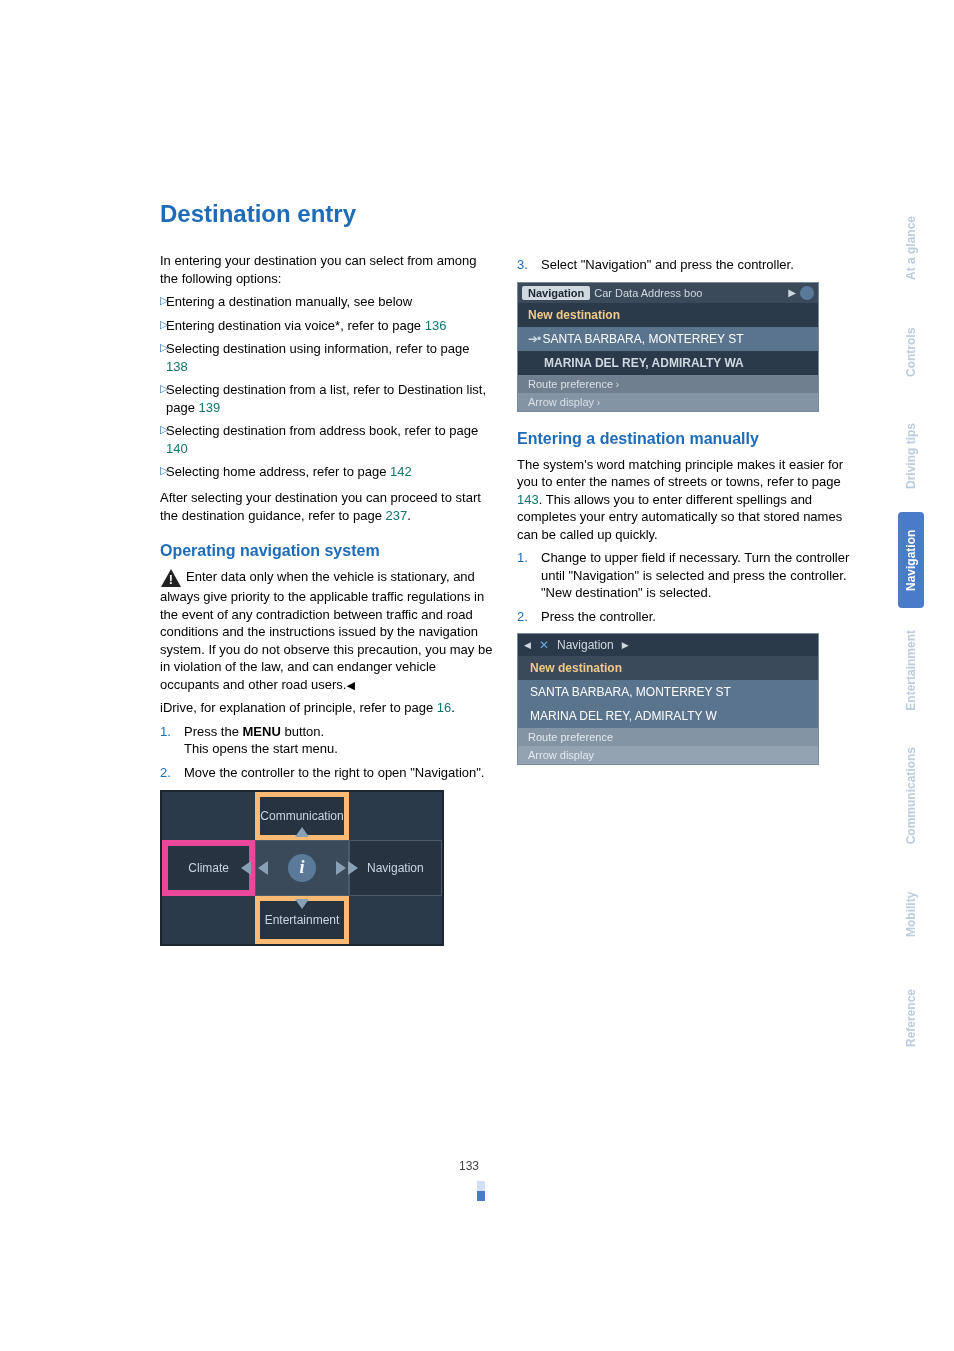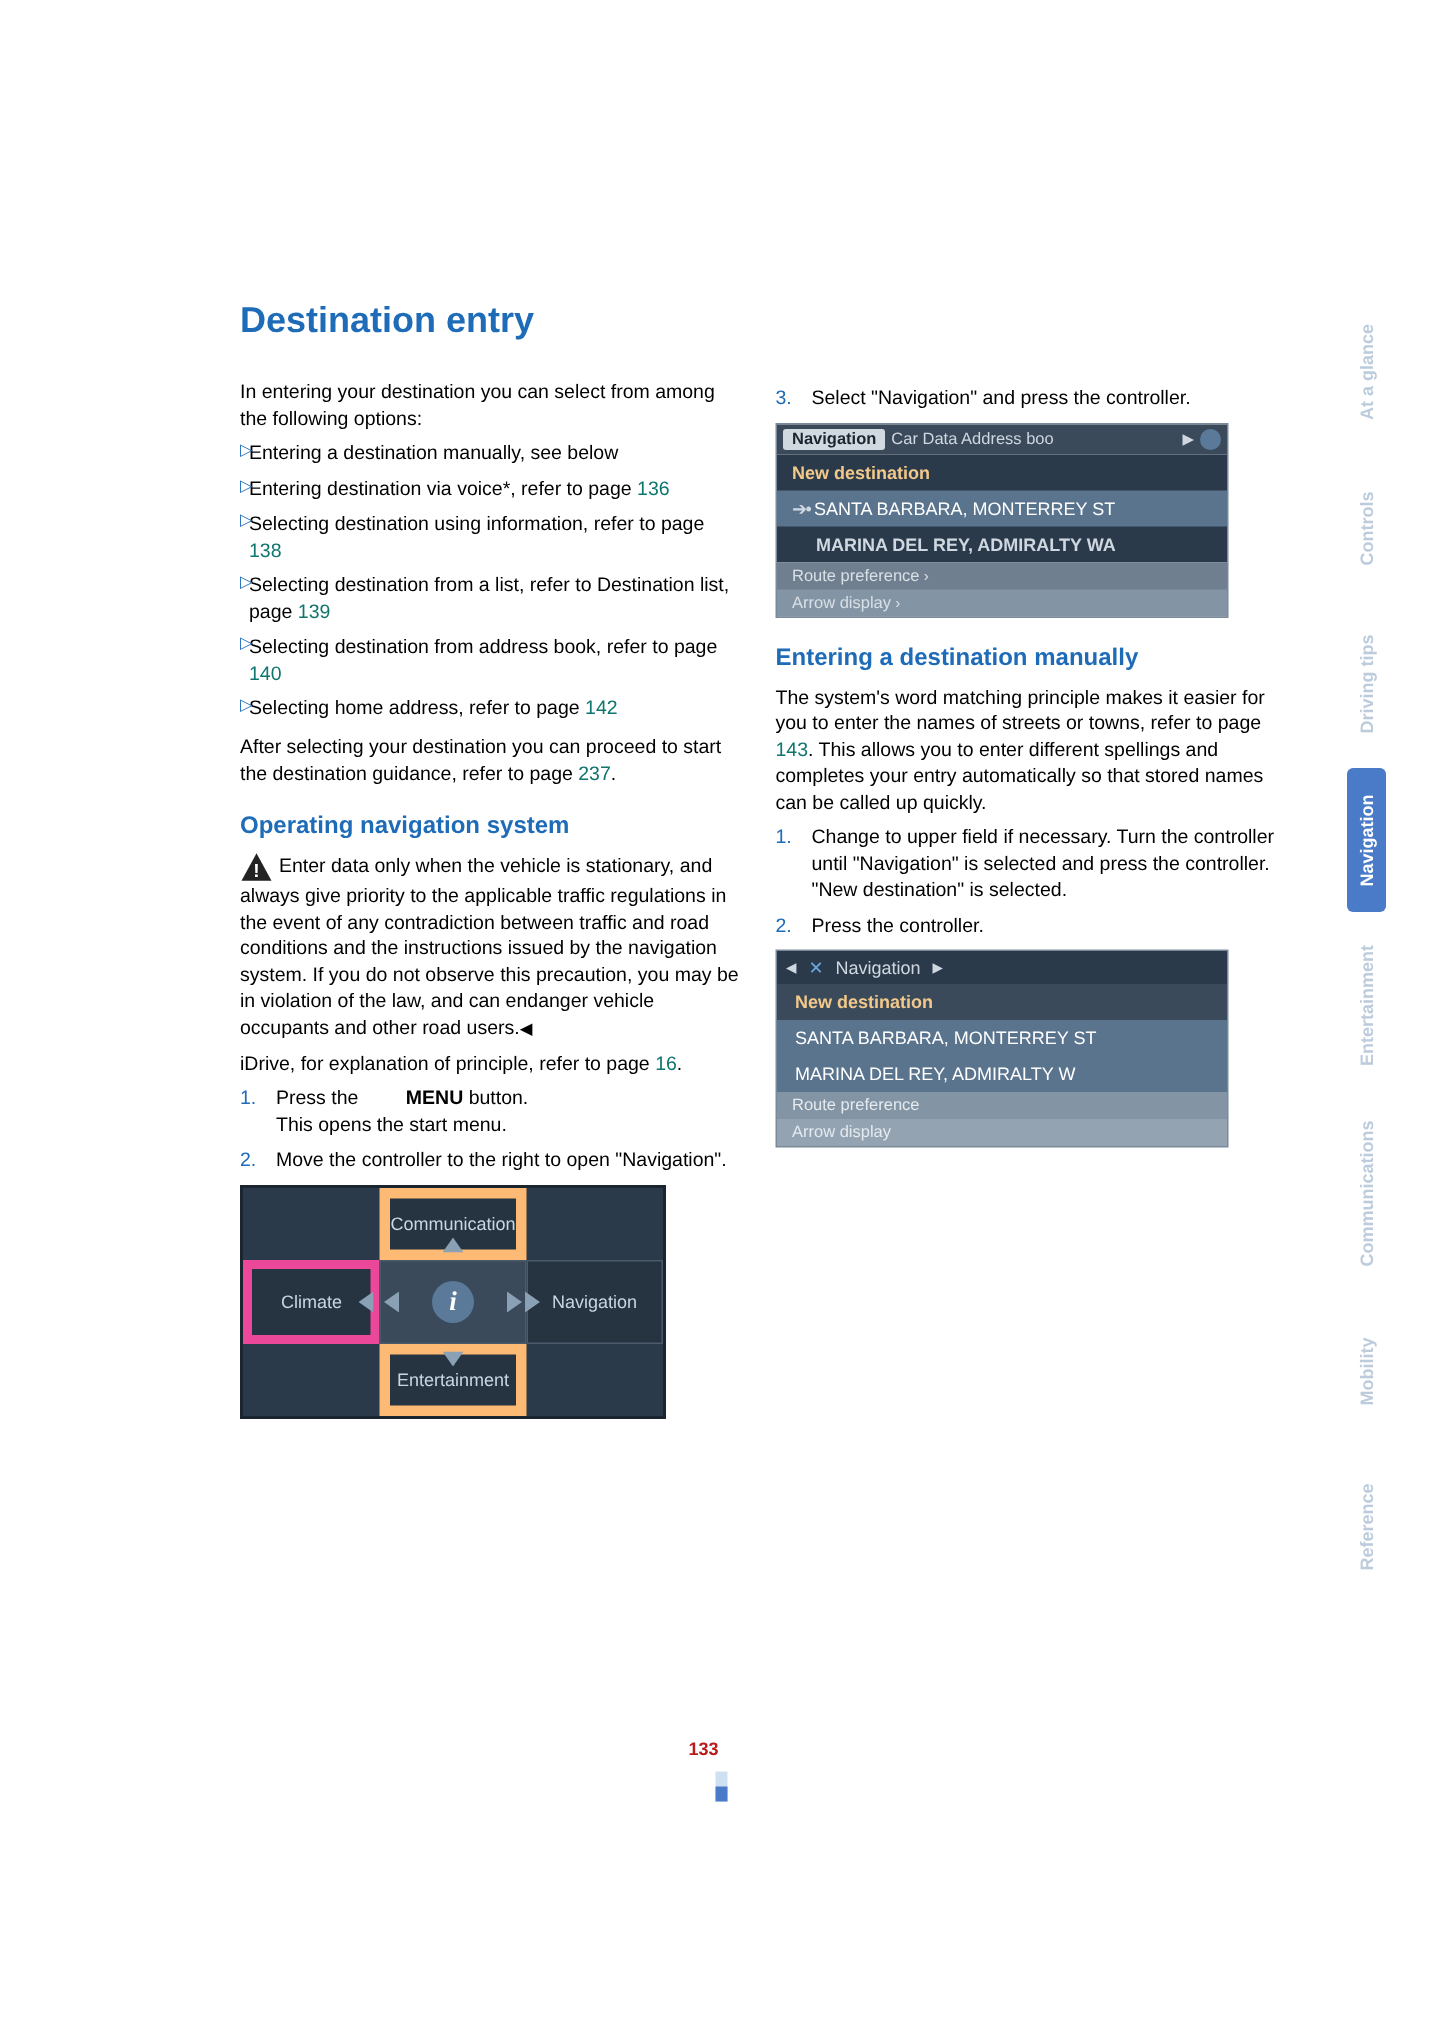--- a/index.html
+++ b/index.html
@@ -93,21 +93,21 @@
     font-weight: normal;
   }
   .page-ref { color: #0f766e; }
   .warn {
     display: inline-block;
     vertical-align: top;
     width: 22px; height: 20px;
     margin-right: 4px;
   }
   .end-mark { font-size: 11px; }
-  .bold { font-weight: bold; margin-left: 28px; }
+  .bold { font-weight: bold; }
 
   
   .idrive-menu {
     width: 280px;
     margin-top: 8px;
     background: #2b3a4a;
     display: grid;
     grid-template-columns: 1fr 1fr 1fr;
     grid-template-rows: 48px 56px 48px;
     border: 2px solid #1b2530;
@@ -116,21 +116,21 @@
   }
   .idrive-menu .cell { display:flex; align-items:center; justify-content:center; position: relative; }
   .idrive-menu .center {
     border: 1px solid #4a5a6a;
     background: #3a4a5a;
     position: relative;
   }
   .idrive-menu .center svg { position:absolute; }
   .idrive-menu .climate { background:#263340; border:6px solid #ec4899; }
   .idrive-menu .navigation { background:#263340; border:1px solid #4a5a6a; }
-  .idrive-menu .top-cell, .idrive-menu .bot-cell { border:7px solid #fdba74; background:#263340;}
+  .idrive-menu .top-cell, .idrive-menu .bot-cell { border:5px solid #fdba74; background:#263340;}
   .info-icon {
     width:28px;height:28px;border-radius:50%;background:#5b7a9a;display:flex;align-items:center;justify-content:center;color:#fff;font-family:Georgia,serif;font-style:italic;font-size:18px;font-weight:bold;
   }
 
   
   .nav-screen {
     width: 300px;
     margin: 8px 0 14px 0;
     font-size: 12px;
     color:#c9d6e2;
@@ -164,21 +164,21 @@
   .nav-screen2-header .sat { color:#6aa8e0;}
   .nav-screen2-header .tri2 { font-size:9px; color:#cfd8e0; }
   .nav-screen2-body { background:#5a748e; }
   .nav-screen2-body .nrow { padding:5px 12px; color:#fff; font-size:12px;}
   .nav-screen2-body .nrow.hl { background:#3a4a5a; color:#f2c98a; font-weight:bold; }
   .nav-screen2-footer { background:#8394a4; color:#e4eaef; font-size:11px;}
   .nav-screen2-footer .frow { padding:3px 10px; }
 
   .page-number {
     position:absolute; bottom:178px; left:50%; transform:translateX(-18px);
-    font-size:12px; color:#b91c1c;font-weight:bold;
+    font-size:12px; color:#404040;
   }
   .page-mark {
     position:absolute; bottom:150px; left:50%; transform:translateX(0px);
     width:16px; height:20px;
   }
   .page-mark .bar1 { position:absolute; left:0; top:0; width:8px; height:20px; background:#cfe0f2;}
   .page-mark .bar2 { position:absolute; left:0; top:10px; width:8px; height:10px; background:#4a7bc8;}
 </style>
 </head>
 <body>

